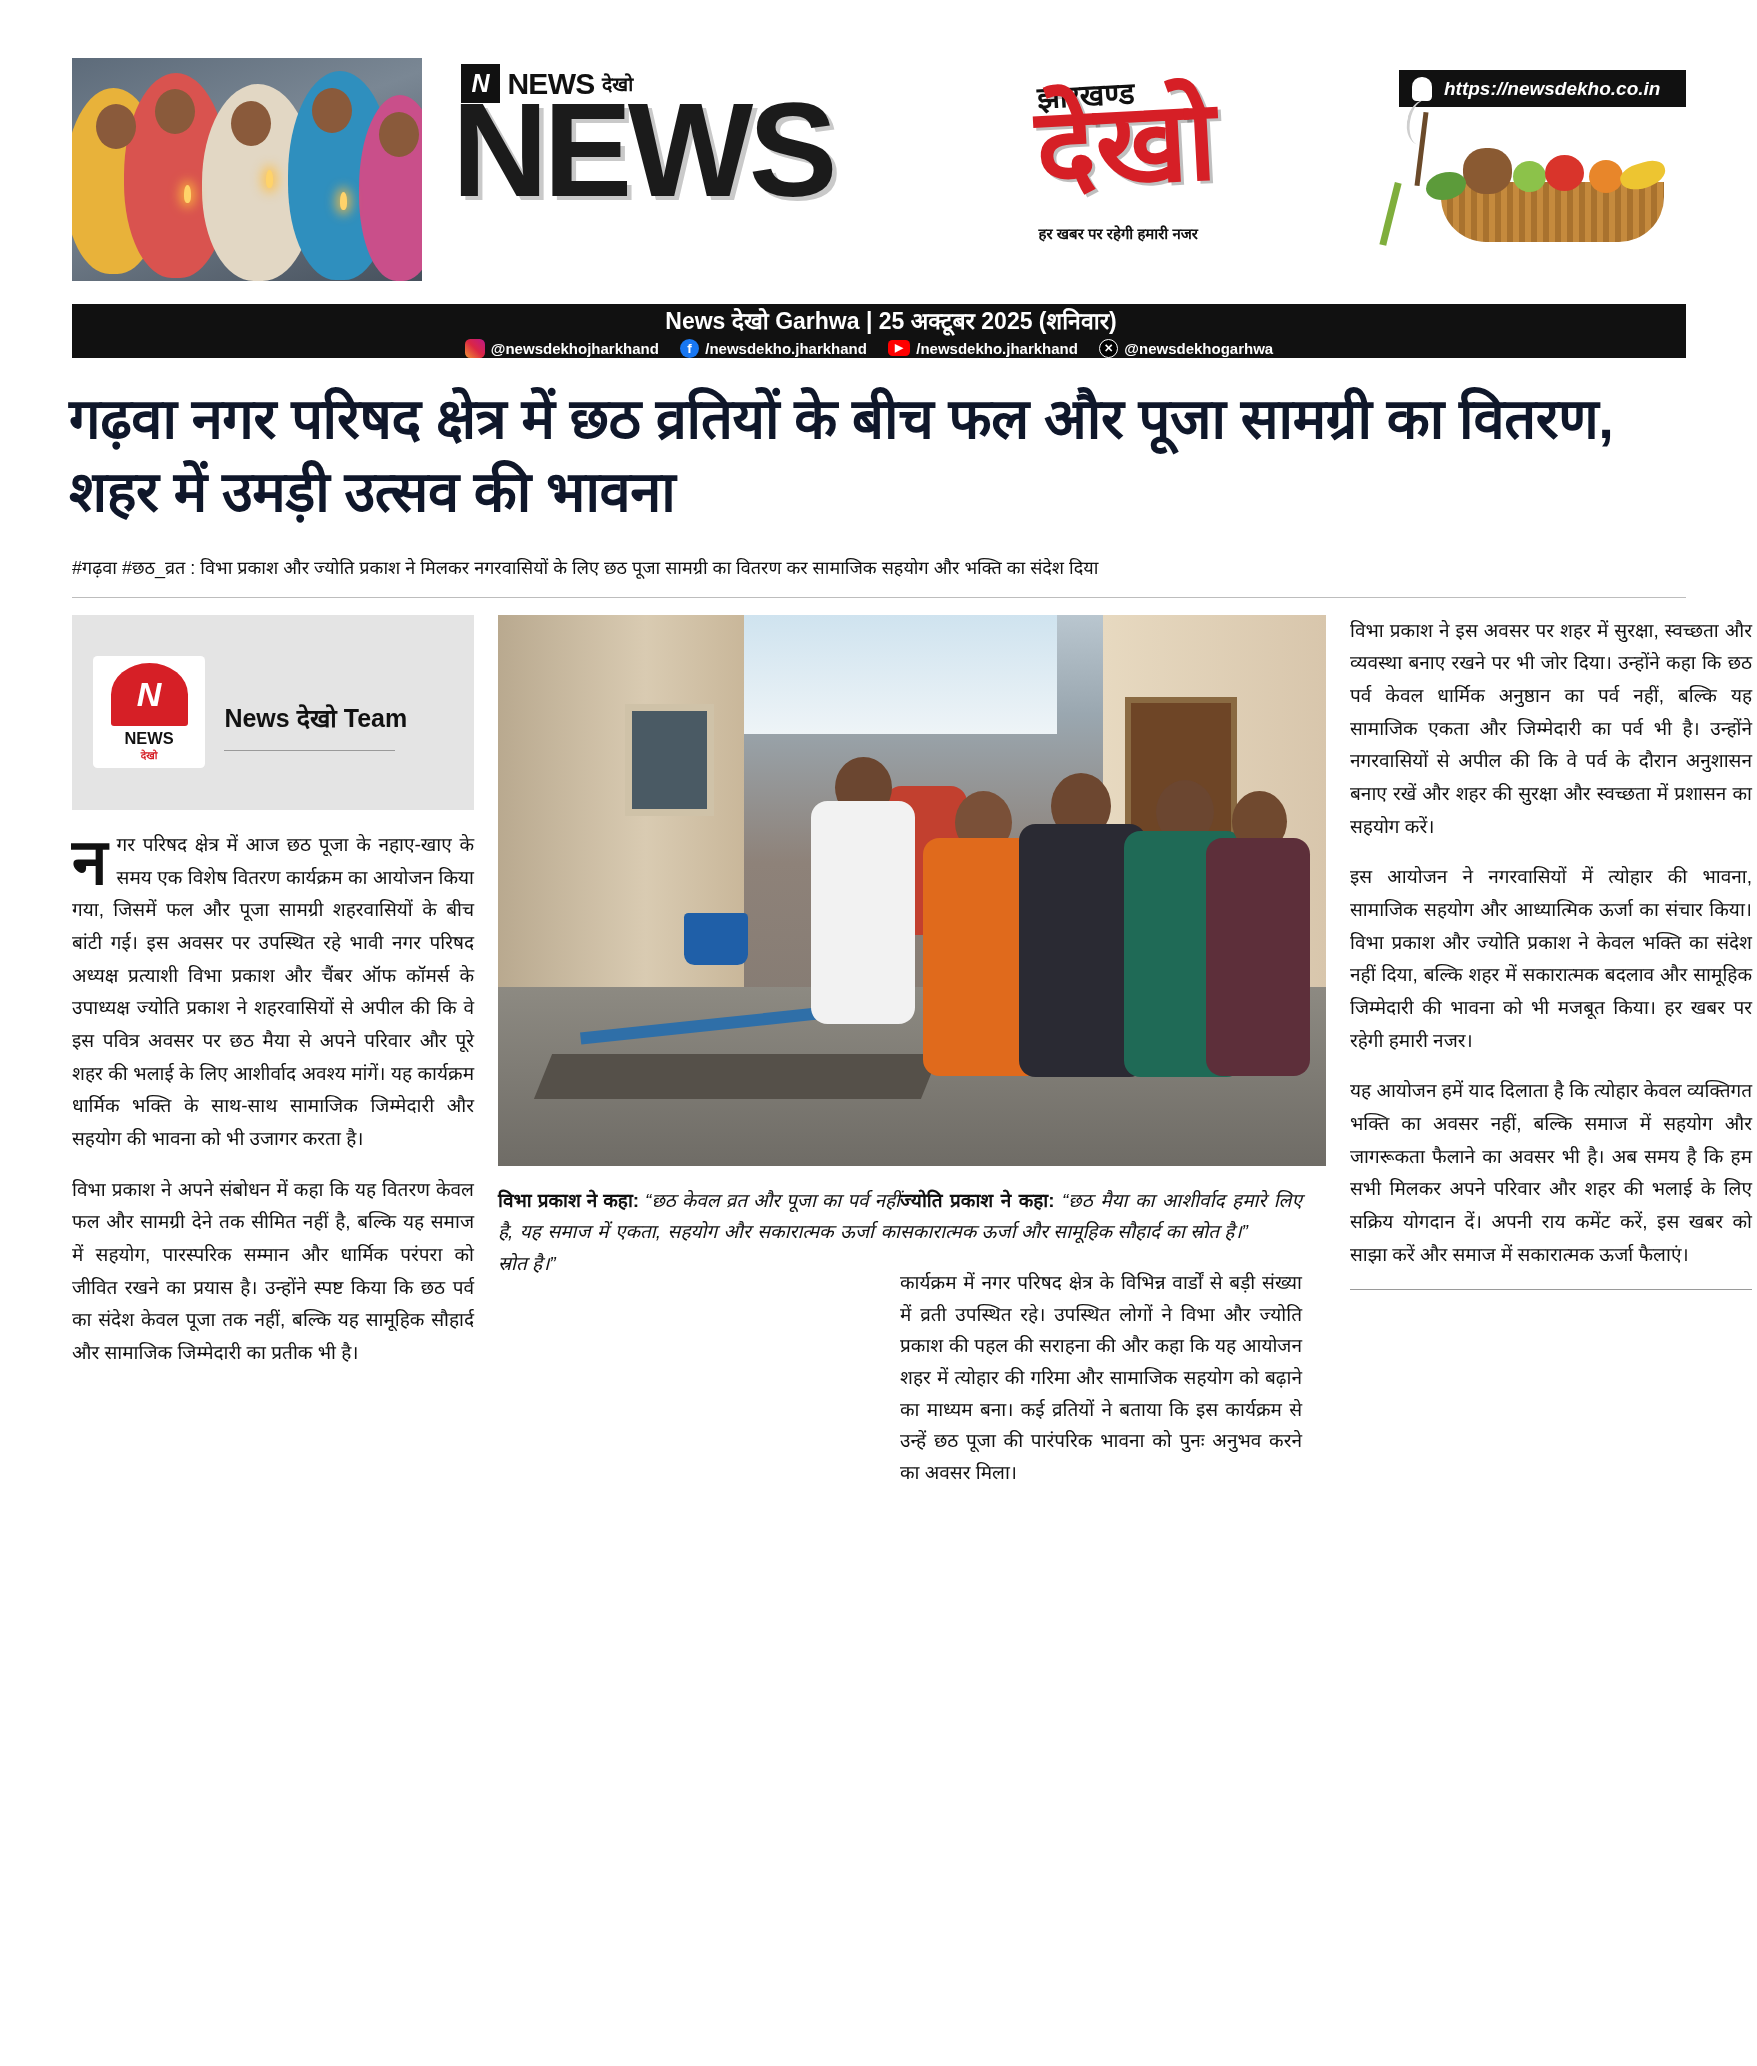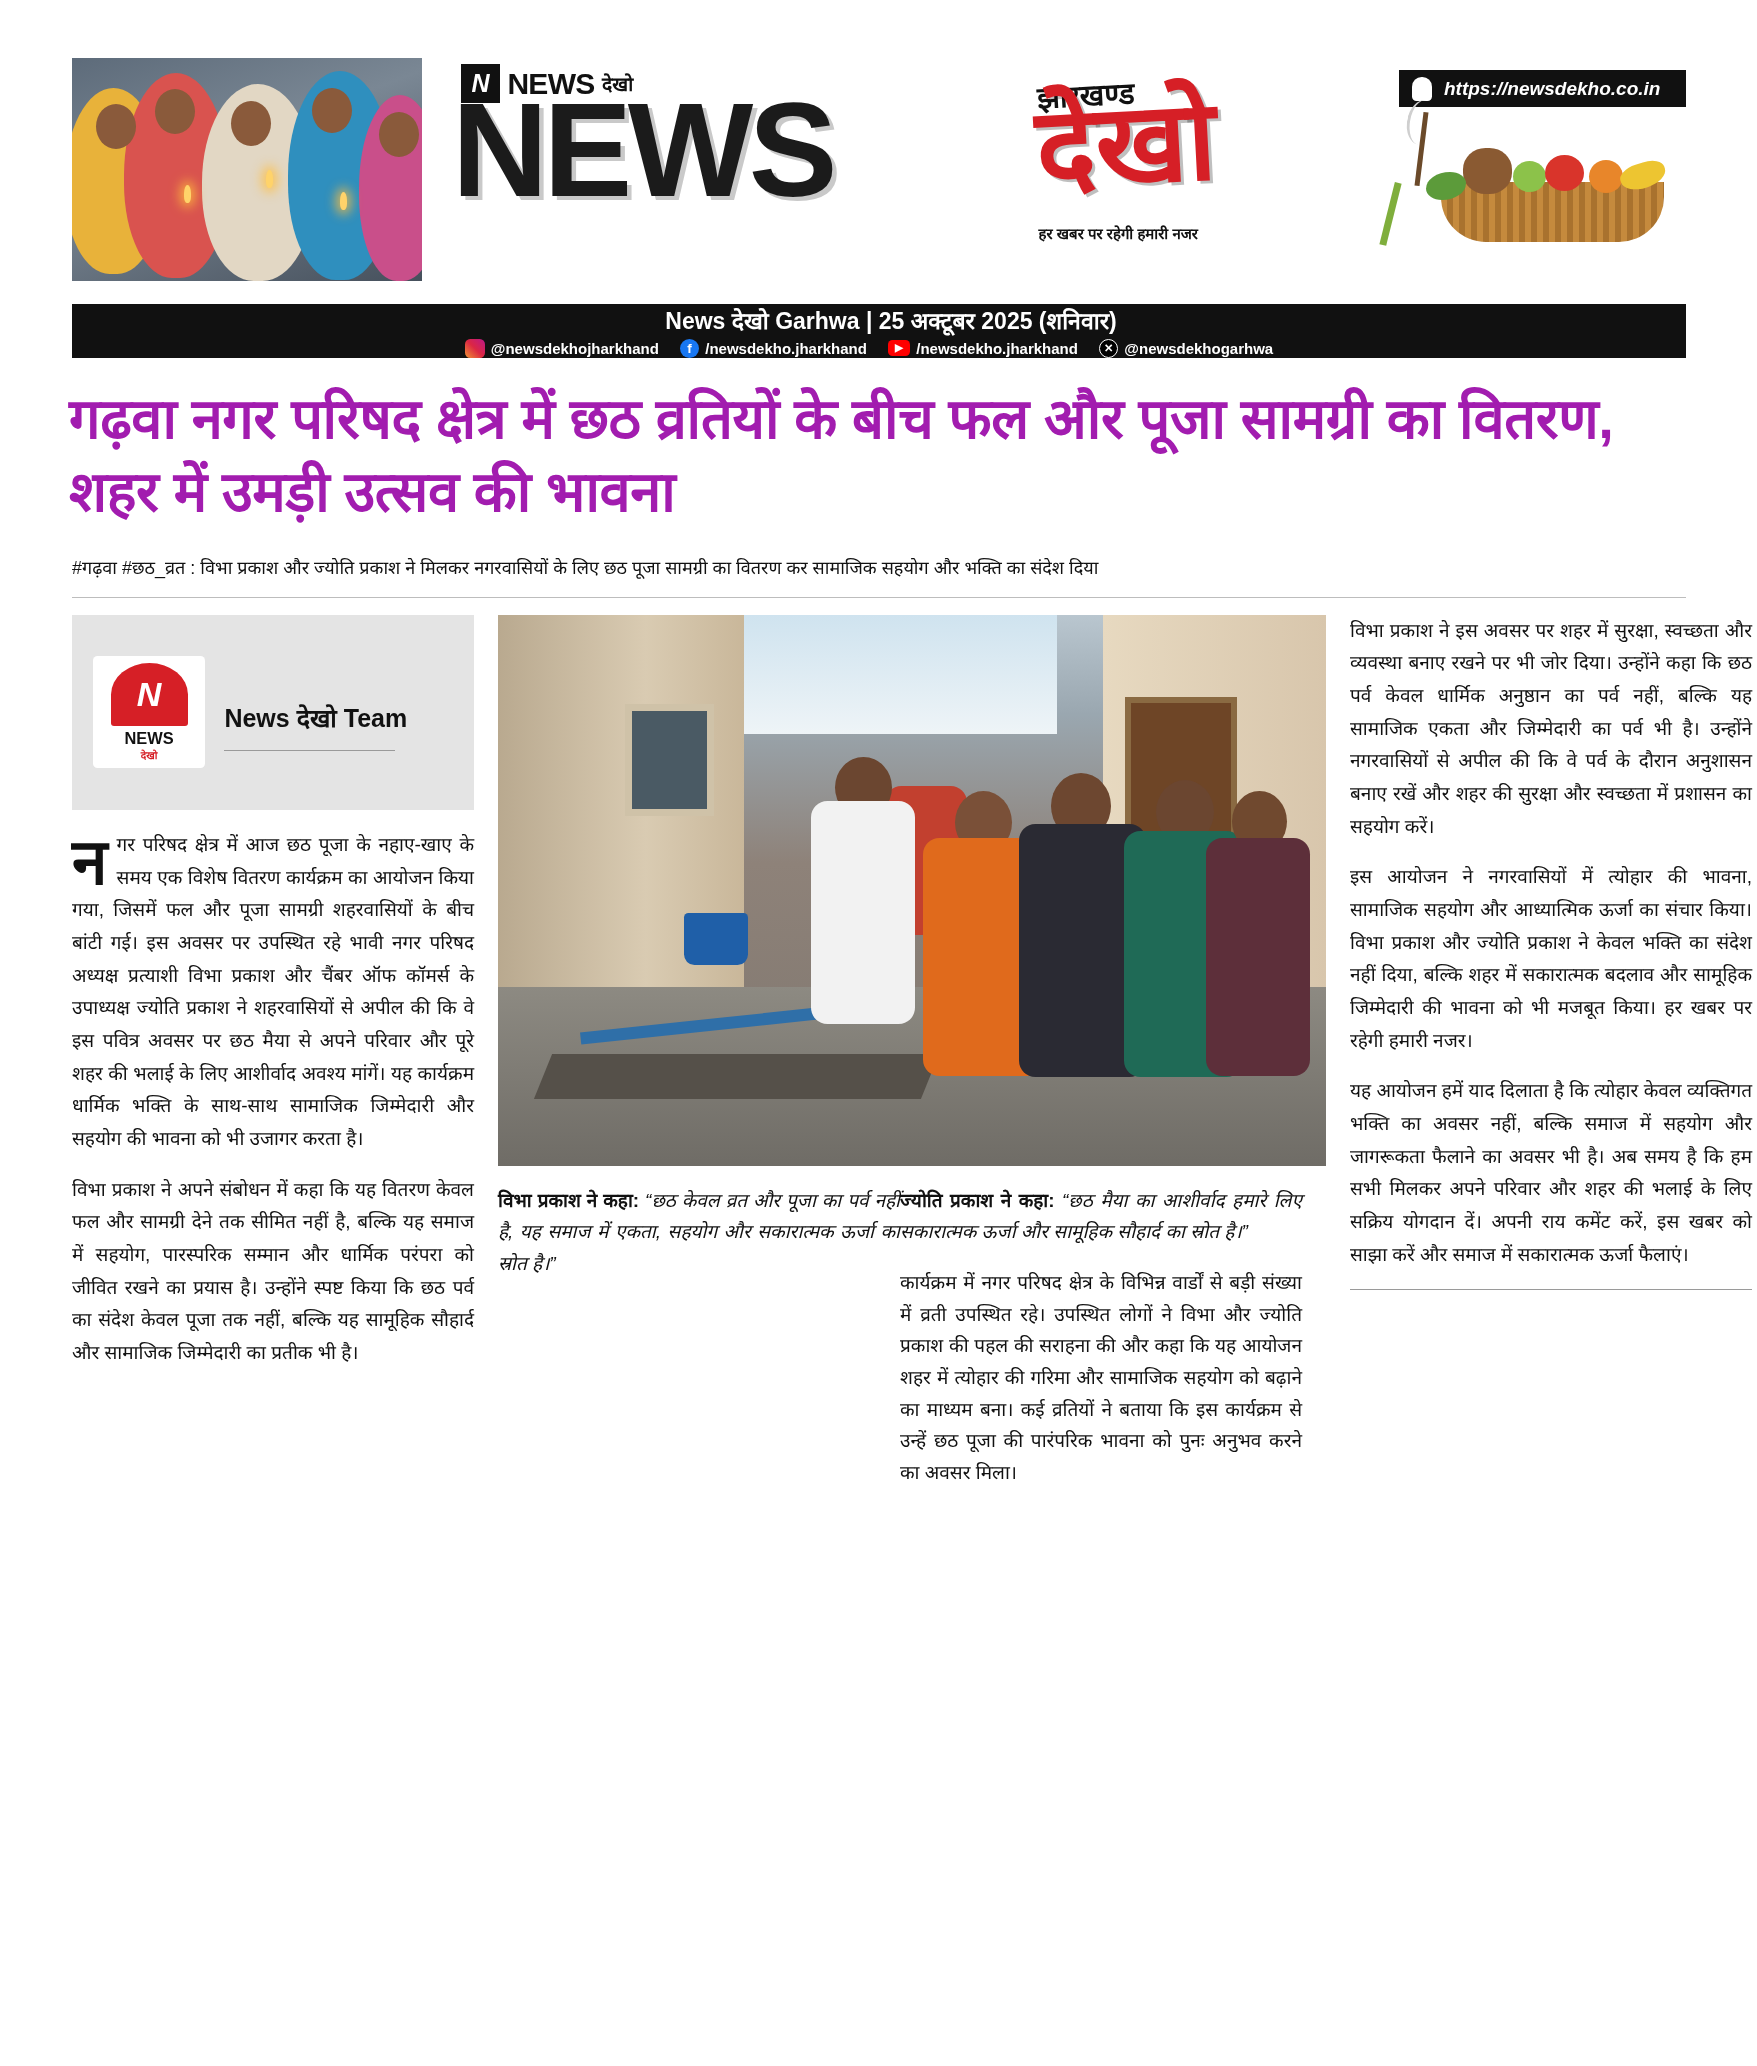--- a/index.html
+++ b/index.html
@@ -155,21 +155,21 @@
     color:#fff;font-size:10.4px;text-align:center;line-height:16.4px; }
   .socials .xx { width:19.4px;height:19.4px;border-radius:50%;background:#000;border:1.5px solid #fff;
     color:#fff;font-size:11.2px;text-align:center;line-height:17px; font-weight:bold;}
 
   
   .headline {
     margin: 25px 69px 0 69px;
     font-size: 56px;
     line-height: 1.30;
     font-weight: bold;
-    color: #a21caf;
+    color: #0f172a;
     letter-spacing: -0.4px;
   }
   .subhead {
     margin: 27px 72px 0 72px;
     font-size: 18px;
     color: #111;
     line-height: 1.4;
   }
   .rule {
     margin: 16.4px 72px 0 72px;

